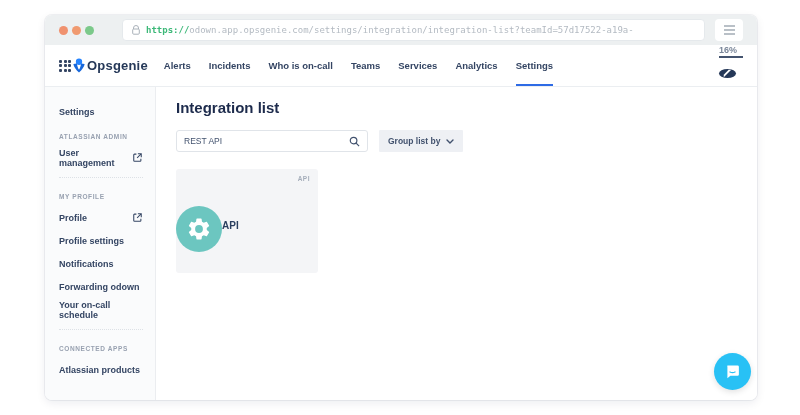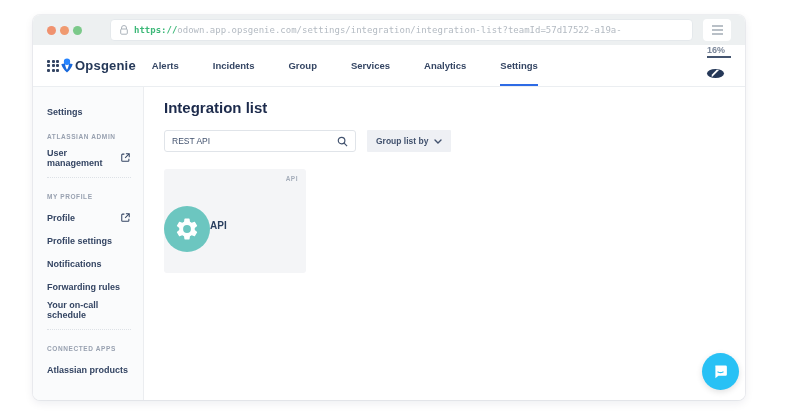--- a/index.html
+++ b/index.html
@@ -1,19 +1,19 @@
 <!DOCTYPE html>
 <html><head>
 <meta charset="utf-8">
 <style>
   * { margin:0; padding:0; box-sizing:border-box; }
   html,body { width:800px; height:415px; background:#ffffff; font-family:"Liberation Sans", sans-serif; overflow:hidden; }
 
   .window {
-    position:absolute; left:33px; top:15px; width:712px; height:385px;
+    position:absolute; left:45px; top:15px; width:712px; height:385px;
     background:#ffffff; border-radius:7px; overflow:hidden;
     box-shadow:0 0 0 1px rgba(9,30,66,.06), 0 3px 10px rgba(9,30,66,.08);
   }
 
   
   .chrome { height:30px; background:#edf0f1; display:flex; align-items:center; padding:0 14px; }
   .dots { display:flex; gap:4px; margin-right:28px; }
   .dot { width:9px; height:9px; border-radius:50%; }
   .dot.d1 { background:#f0926f; }
   .dot.d2 { background:#f09a70; }
@@ -32,21 +32,21 @@
   .hamburger { position:relative; }
   .hamburger::before { content:""; position:absolute; top:-4px; left:0; }
   .hamburger::after  { content:""; position:absolute; top:4px;  left:0; }
 
   
   .navbar { height:42px; background:#fff; border-bottom:1px solid #ebeef1; display:flex; align-items:stretch; padding:0 14px; }
   .nav-left { display:flex; align-items:center; gap:1px; margin-right:16px; }
   .grid-icon { display:grid; grid-template-columns:repeat(3,3px); grid-template-rows:repeat(3,3px); gap:1.5px; }
   .grid-icon i { background:#344563; border-radius:1px; }
   .brand { font-size:13px; font-weight:bold; color:#253858; letter-spacing:.2px; }
-  .nav-items { display:flex; align-items:stretch; gap:34px; }
+  .nav-items { display:flex; align-items:stretch; gap:18px; }
   .nav-item { display:flex; align-items:center; font-size:9.5px; font-weight:600; color:#344563;
     border-bottom:2px solid transparent; padding-top:2px; cursor:pointer; }
   .nav-item.active { border-bottom-color:#2e6be5; }
   .nav-right { margin-left:auto; display:flex; gap:11px;flex-direction:column; }
   .usage { font-size:9px; font-weight:bold; color:#7a8699; border-bottom:2px solid #44546f; padding-bottom:1px; cursor:pointer; }
   .round-icon { width:17px; height:17px; border-radius:50%; background:#253858; display:flex; align-items:center; justify-content:center; cursor:pointer; }
   .round-icon svg { display:block; }
   .q-mark { color:#fff; font-size:10px; font-weight:bold; font-family:"Liberation Sans",sans-serif; }
   .phone-icon { width:12px; height:15px; background:#253858; border-radius:2.5px; position:relative; cursor:pointer; }
   .phone-icon::after { content:""; position:absolute; top:2px; right:2px; width:4px; height:4px; background:#fff; border-radius:1px; }
@@ -130,21 +130,22 @@
         <svg width="14" height="15" viewBox="0 0 24 26">
           <circle cx="12" cy="6.5" r="5.5" fill="#2684ff"></circle>
           <path d="M12 25 C6.5 20.5 3.2 15.8 2.2 10.5 L8.3 9.5 C9 14 10.2 17.5 12 20.5 C13.8 17.5 15 14 15.7 9.5 L21.8 10.5 C20.8 15.8 17.5 20.5 12 25 Z" fill="#1868db"></path>
         </svg>
       </span>
       <span class="brand">Opsgenie</span>
     </div>
     <nav class="nav-items">
       <span class="nav-item">Alerts</span>
       <span class="nav-item">Incidents</span>
-      <span class="nav-item">Group</span>
+      <span class="nav-item">Who is on-call</span>
+      <span class="nav-item">Teams</span>
       <span class="nav-item">Services</span>
       <span class="nav-item">Analytics</span>
       <span class="nav-item active">Settings</span>
     </nav>
     <div class="nav-right">
       <span class="usage">16%</span>
       <span class="round-icon">
         <svg width="9" height="9" viewBox="0 0 12 12">
             <path d="M1 11 L11 1 L7.5 1 L1 7.5 Z" fill="#ffffff"></path>
           </svg>
@@ -184,21 +185,21 @@
             </svg>
         </span>
       </div>
       <div class="side-link">
         <span>Profile settings</span>
       </div>
       <div class="side-link">
         <span>Notifications</span>
       </div>
       <div class="side-link">
-        <span>Forwarding rules</span>
+        <span>Forwarding odown</span>
       </div>
       <div class="side-link">
         <span>Your on-call schedule</span>
       </div>
       <hr class="side-divider">
       <div class="side-header">CONNECTED APPS</div>
       <div class="side-link">
         <span>Atlassian products</span>
       </div>
     </aside>

